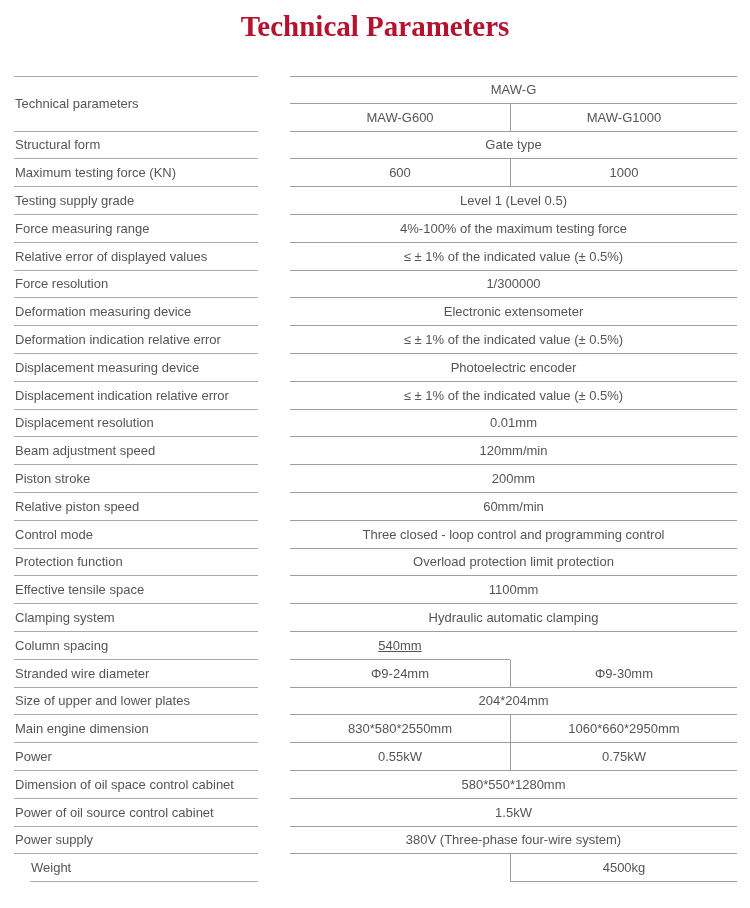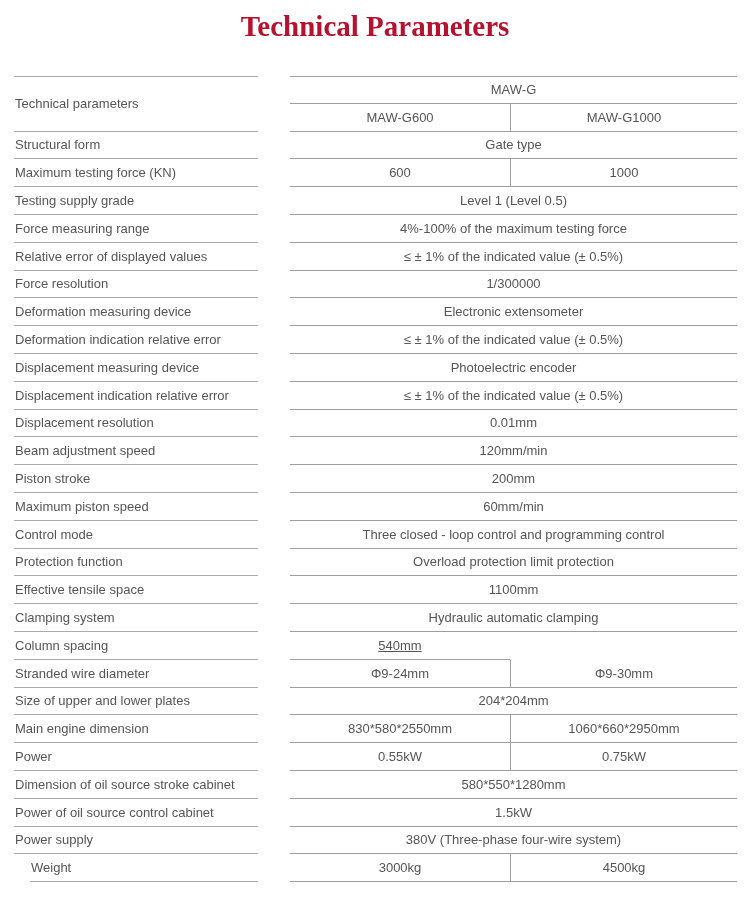--- a/index.html
+++ b/index.html
@@ -96,21 +96,21 @@
       <div class="cell lbl" style="grid-row: 11;">Displacement measuring device</div>
       <div class="cell val span3" style="grid-row: 11;">Photoelectric encoder</div>
       <div class="cell lbl" style="grid-row: 12;">Displacement indication relative error</div>
       <div class="cell val span3" style="grid-row: 12;">≤ ± 1% of the indicated value (± 0.5%)</div>
       <div class="cell lbl" style="grid-row: 13;">Displacement resolution</div>
       <div class="cell val span3" style="grid-row: 13;">0.01mm</div>
       <div class="cell lbl" style="grid-row: 14;">Beam adjustment speed</div>
       <div class="cell val span3" style="grid-row: 14;">120mm/min</div>
       <div class="cell lbl" style="grid-row: 15;">Piston stroke</div>
       <div class="cell val span3" style="grid-row: 15;">200mm</div>
-      <div class="cell lbl" style="grid-row: 16;">Maximum piston speed</div>
+      <div class="cell lbl" style="grid-row: 16;">Relative piston speed</div>
       <div class="cell val span3" style="grid-row: 16;">60mm/min</div>
       <div class="cell lbl" style="grid-row: 17;">Control mode</div>
       <div class="cell val span3" style="grid-row: 17;">Three closed - loop control and programming control</div>
       <div class="cell lbl" style="grid-row: 18;">Protection function</div>
       <div class="cell val span3" style="grid-row: 18;">Overload protection limit protection</div>
       <div class="cell lbl" style="grid-row: 19;">Effective tensile space</div>
       <div class="cell val span3" style="grid-row: 19;">1100mm</div>
       <div class="cell lbl" style="grid-row: 20;">Clamping system</div>
       <div class="cell val span3" style="grid-row: 20;">Hydraulic automatic clamping</div>
       <div class="cell lbl" style="grid-row: 21;">Column spacing</div>
@@ -119,23 +119,22 @@
       <div class="cell val c3" style="grid-row: 22;">Φ9-24mm</div>
       <div class="cell val c4" style="grid-row: 22;">Φ9-30mm</div>
       <div class="cell lbl" style="grid-row: 23;">Size of upper and lower plates</div>
       <div class="cell val span3" style="grid-row: 23;">204*204mm</div>
       <div class="cell lbl" style="grid-row: 24;">Main engine dimension</div>
       <div class="cell val c3" style="grid-row: 24;">830*580*2550mm</div>
       <div class="cell val c4" style="grid-row: 24;">1060*660*2950mm</div>
       <div class="cell lbl" style="grid-row: 25;">Power</div>
       <div class="cell val c3" style="grid-row: 25;">0.55kW</div>
       <div class="cell val c4" style="grid-row: 25;">0.75kW</div>
-      <div class="cell lbl" style="grid-row: 26;">Dimension of oil source stroke cabinet</div>
+      <div class="cell lbl" style="grid-row: 26;">Dimension of oil space control cabinet</div>
       <div class="cell val span3" style="grid-row: 26;">580*550*1280mm</div>
       <div class="cell lbl" style="grid-row: 27;">Power of oil source control cabinet</div>
       <div class="cell val span3" style="grid-row: 27;">1.5kW</div>
       <div class="cell lbl" style="grid-row: 28;">Power supply</div>
       <div class="cell val span3" style="grid-row: 28;">380V (Three-phase four-wire system)</div>
       <div class="cell lbl" style="grid-row: 29; margin-left: 16px;">Weight</div>
-      <div class="cell val c3" style="grid-row: 29;">3000kg</div>
       <div class="cell val c4" style="grid-row: 29;">4500kg</div>
     </div>
 </div>
 
 </body></html>

